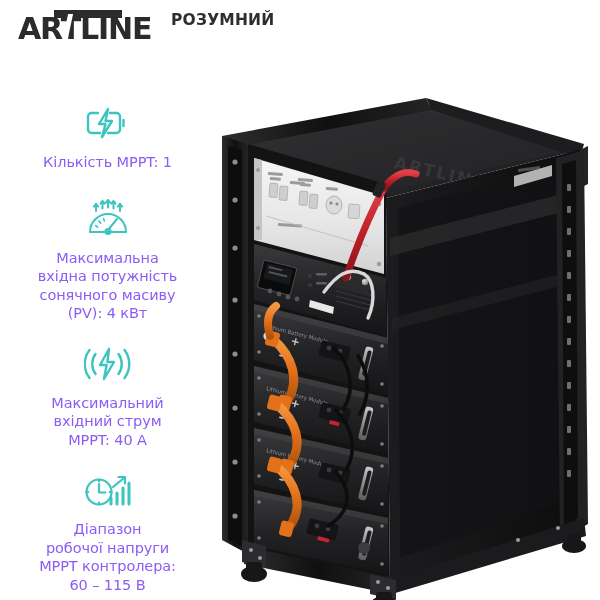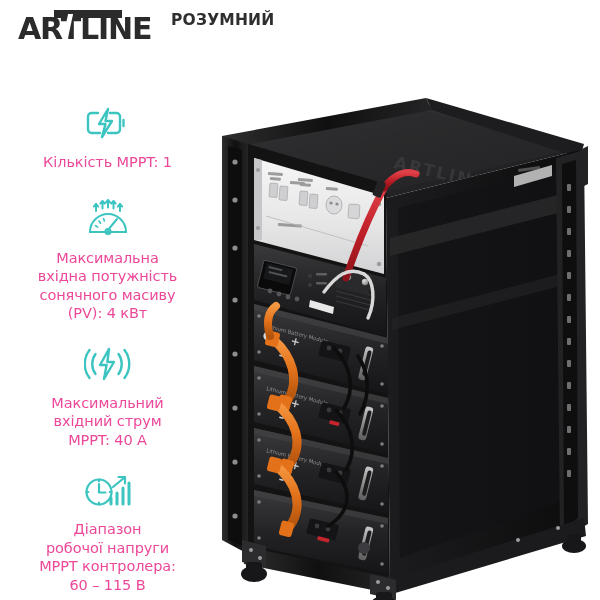--- a/index.html
+++ b/index.html
@@ -90,21 +90,21 @@
     height: 46px;
     display: flex;
     align-items: center;
     justify-content: center;
   }
   .feature-label {
     margin-top: 7px;
     font-family: "DejaVu Sans", sans-serif;
     font-size: 14.5px;
     font-weight: 400;
-    color: #ec4899;
+    color: #8b5cf6;
     line-height: 18.5px;
     white-space: pre-line;
     letter-spacing: -0.1px;
   }
   .f1 { margin-bottom: 24px; }
   .f2 { margin-bottom: 18px; }
   .f3 { margin-bottom: 18px; }
 
   
   #product {

